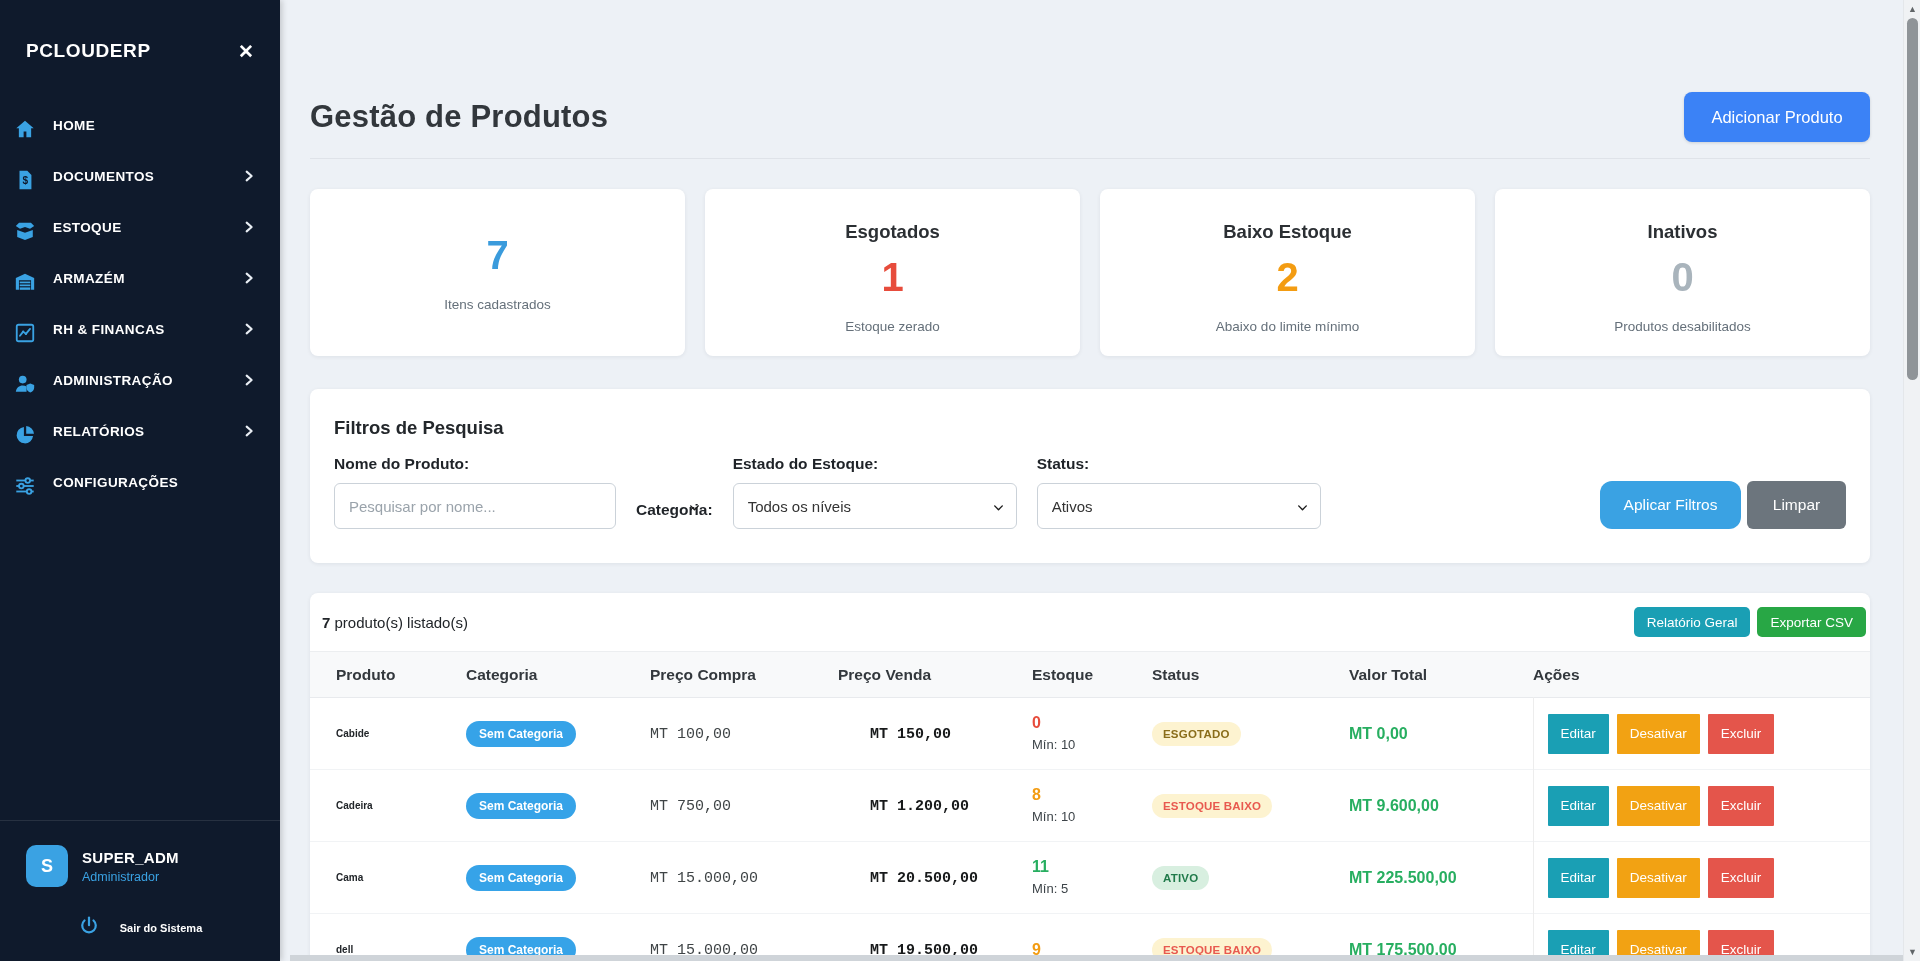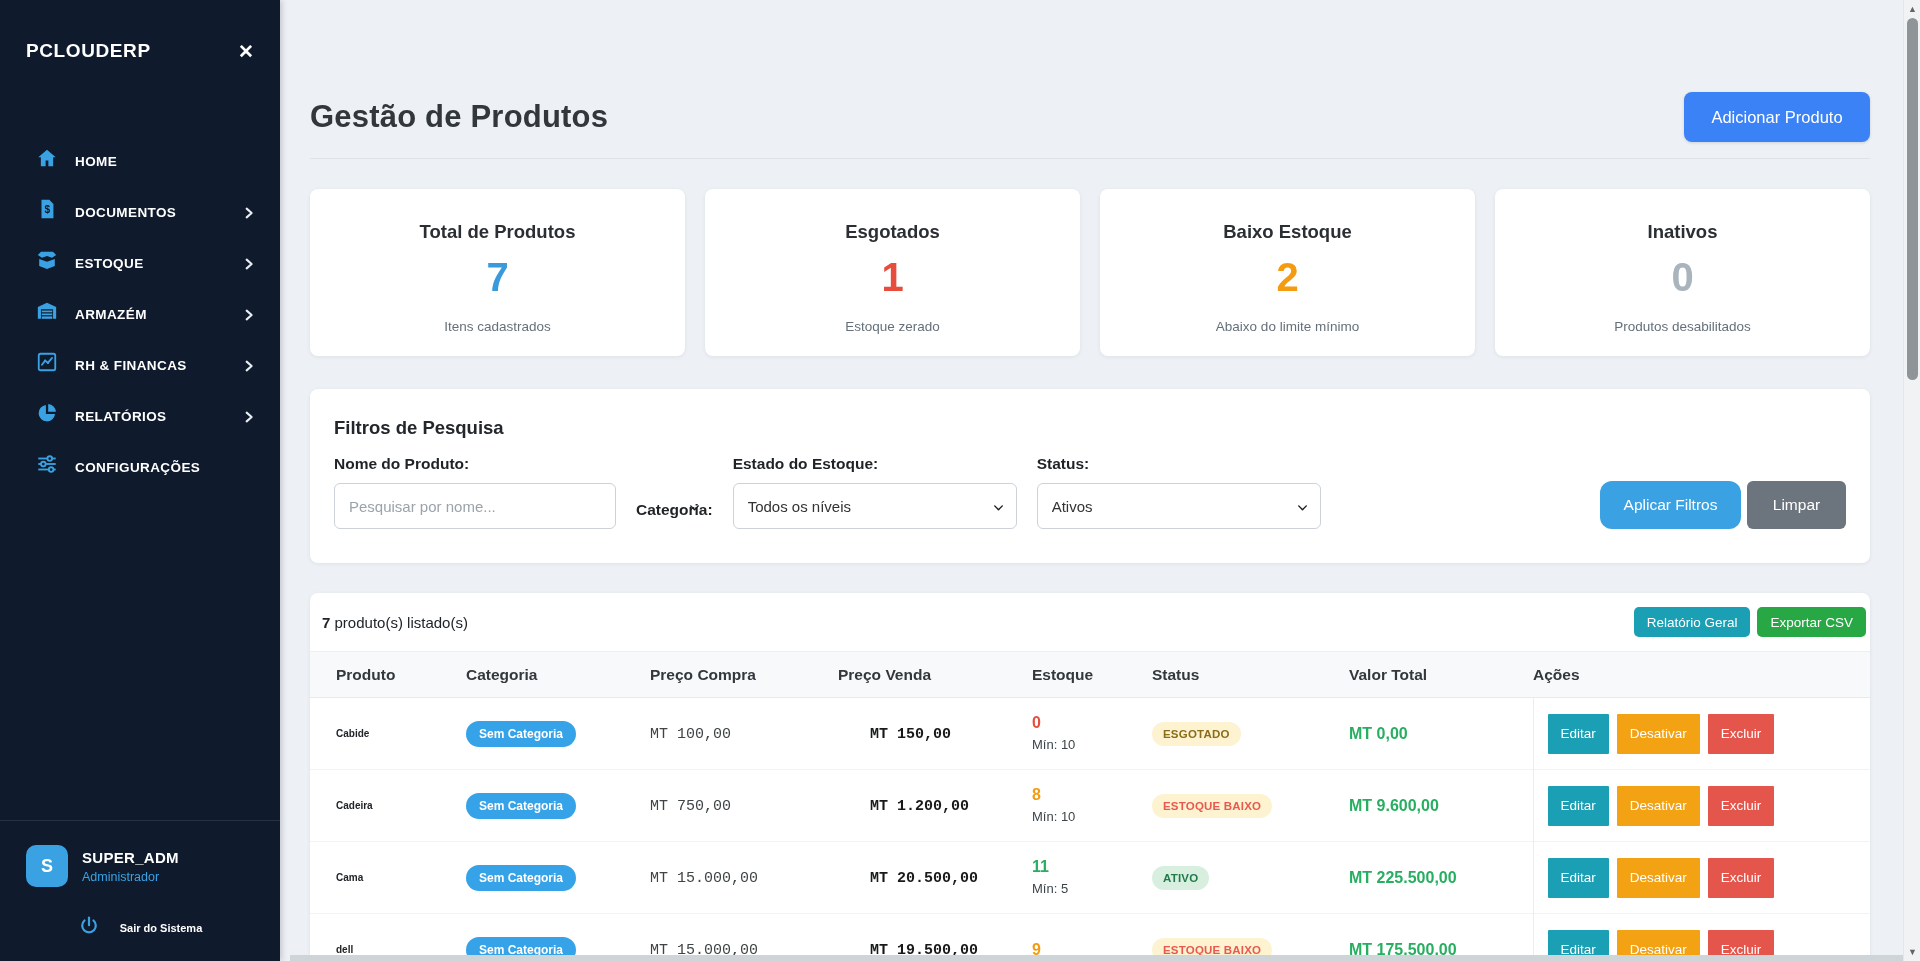--- a/index.html
+++ b/index.html
@@ -5,21 +5,21 @@
   * { margin:0; padding:0; box-sizing:border-box; }
   html,body { width:1920px; height:961px; overflow:hidden; }
   body { font-family:"Liberation Sans", sans-serif; background:#edf1f6; position:relative; }
 
   
   .sidebar { position:absolute; left:0; top:0; width:280px; height:961px; background:#0f1a2c; z-index:5; box-shadow:2px 0 6px rgba(0,0,0,.18); }
   .brand-row { display:flex; align-items:center; justify-content:space-between; padding:40px 26px 0 26px; }
   .brand { color:#fff; font-size:19px; font-weight:bold; letter-spacing:.6px; }
   .close-x { color:#fff; font-size:19px; font-weight:bold; cursor:pointer; line-height:1; }
   .nav { margin-top:56px; }
-  .nav-item { height:51px; display:flex; align-items:flex-end; padding:0 24px 0 36px; cursor:pointer; }
+  .nav-item { height:51px; display:flex; align-items:flex-start; padding:0 24px 0 14px; cursor:pointer; }
   .nav-icon { width:22px; height:22px; flex:0 0 22px; display:flex; align-items:center; justify-content:center; }
   .nav-icon svg { width:22px; height:22px; }
   .nav-label { color:#fff; font-size:13.5px; font-weight:bold; letter-spacing:.4px; margin-left:17px; }
   .nav-chevron { margin-left:auto; width:14px; height:14px; display:flex; }
   .nav-chevron svg { width:14px; height:14px; }
   .user-sect { position:absolute; bottom:0; left:0; right:0; border-top:1px solid rgba(255,255,255,.10); padding:24px 26px 20px; }
   .user-row { display:flex; align-items:center; }
   .avatar { width:42px; height:42px; border-radius:10px; background:#3aa2e3; color:#fff; font-size:18px; font-weight:bold; display:flex; align-items:center; justify-content:center; }
   .user-meta { margin-left:14px; }
   .user-name { color:#fff; font-size:15px; font-weight:bold; letter-spacing:.3px; }
@@ -162,20 +162,35 @@
         <span class="nav-label">RH &amp; FINANCAS</span>
         <span class="nav-chevron">
           <svg viewBox="0 0 24 24" fill="none" stroke="#e9eef4" stroke-width="3.6" stroke-linecap="round" stroke-linejoin="round">
             <polyline points="8,4.5 16.5,12 8,19.5"></polyline>
           </svg>
         </span>
       </div>
       <div class="nav-item">
         <span class="nav-icon">
           <svg viewBox="0 0 24 24" fill="#3aa2e3">
+            <circle cx="9.5" cy="7.2" r="4.2"></circle>
+            <path d="M2 20.5c.6-4.4 3.7-6.8 7.5-6.8 1.6 0 3 .4 4.2 1.1v5.7z"></path>
+            <path d="M17.8 11.5l4.2 1.6v3.1c0 2.5-1.8 4.5-4.2 5.2-2.4-.7-4.2-2.7-4.2-5.2v-3.1z"></path>
+          </svg>
+        </span>
+        <span class="nav-label">ADMINISTRAÇÃO</span>
+        <span class="nav-chevron">
+          <svg viewBox="0 0 24 24" fill="none" stroke="#e9eef4" stroke-width="3.6" stroke-linecap="round" stroke-linejoin="round">
+            <polyline points="8,4.5 16.5,12 8,19.5"></polyline>
+          </svg>
+        </span>
+      </div>
+      <div class="nav-item">
+        <span class="nav-icon">
+          <svg viewBox="0 0 24 24" fill="#3aa2e3">
             <path d="M10.8 3.2a9 9 0 1 0 10 10h-10z"></path>
             <path d="M13.3 2.2v8.5h8.5a9 9 0 0 0-8.5-8.5z"></path>
           </svg>
         </span>
         <span class="nav-label">RELATÓRIOS</span>
         <span class="nav-chevron">
           <svg viewBox="0 0 24 24" fill="none" stroke="#e9eef4" stroke-width="3.6" stroke-linecap="round" stroke-linejoin="round">
             <polyline points="8,4.5 16.5,12 8,19.5"></polyline>
           </svg>
         </span>
@@ -213,21 +228,20 @@
 </div>
 
 <div class="main">
   <div class="page-head">
     <h1 class="page-title">Gestão de Produtos</h1>
     <button class="btn add-btn">Adicionar Produto</button>
   </div>
 
   <div class="stats" id="stats">
       <div class="stat-card">
-        <div class="stat-title">Total de Produtos</div>
                  <div class="stat-value" style="color: rgb(58, 155, 220);">7</div>
                  <div class="stat-caption">Itens cadastrados</div>
       </div>
       <div class="stat-card">
         <div class="stat-title">Esgotados</div>
                  <div class="stat-value" style="color: rgb(231, 76, 60);">1</div>
                  <div class="stat-caption">Estoque zerado</div>
       </div>
       <div class="stat-card">
         <div class="stat-title">Baixo Estoque</div>

